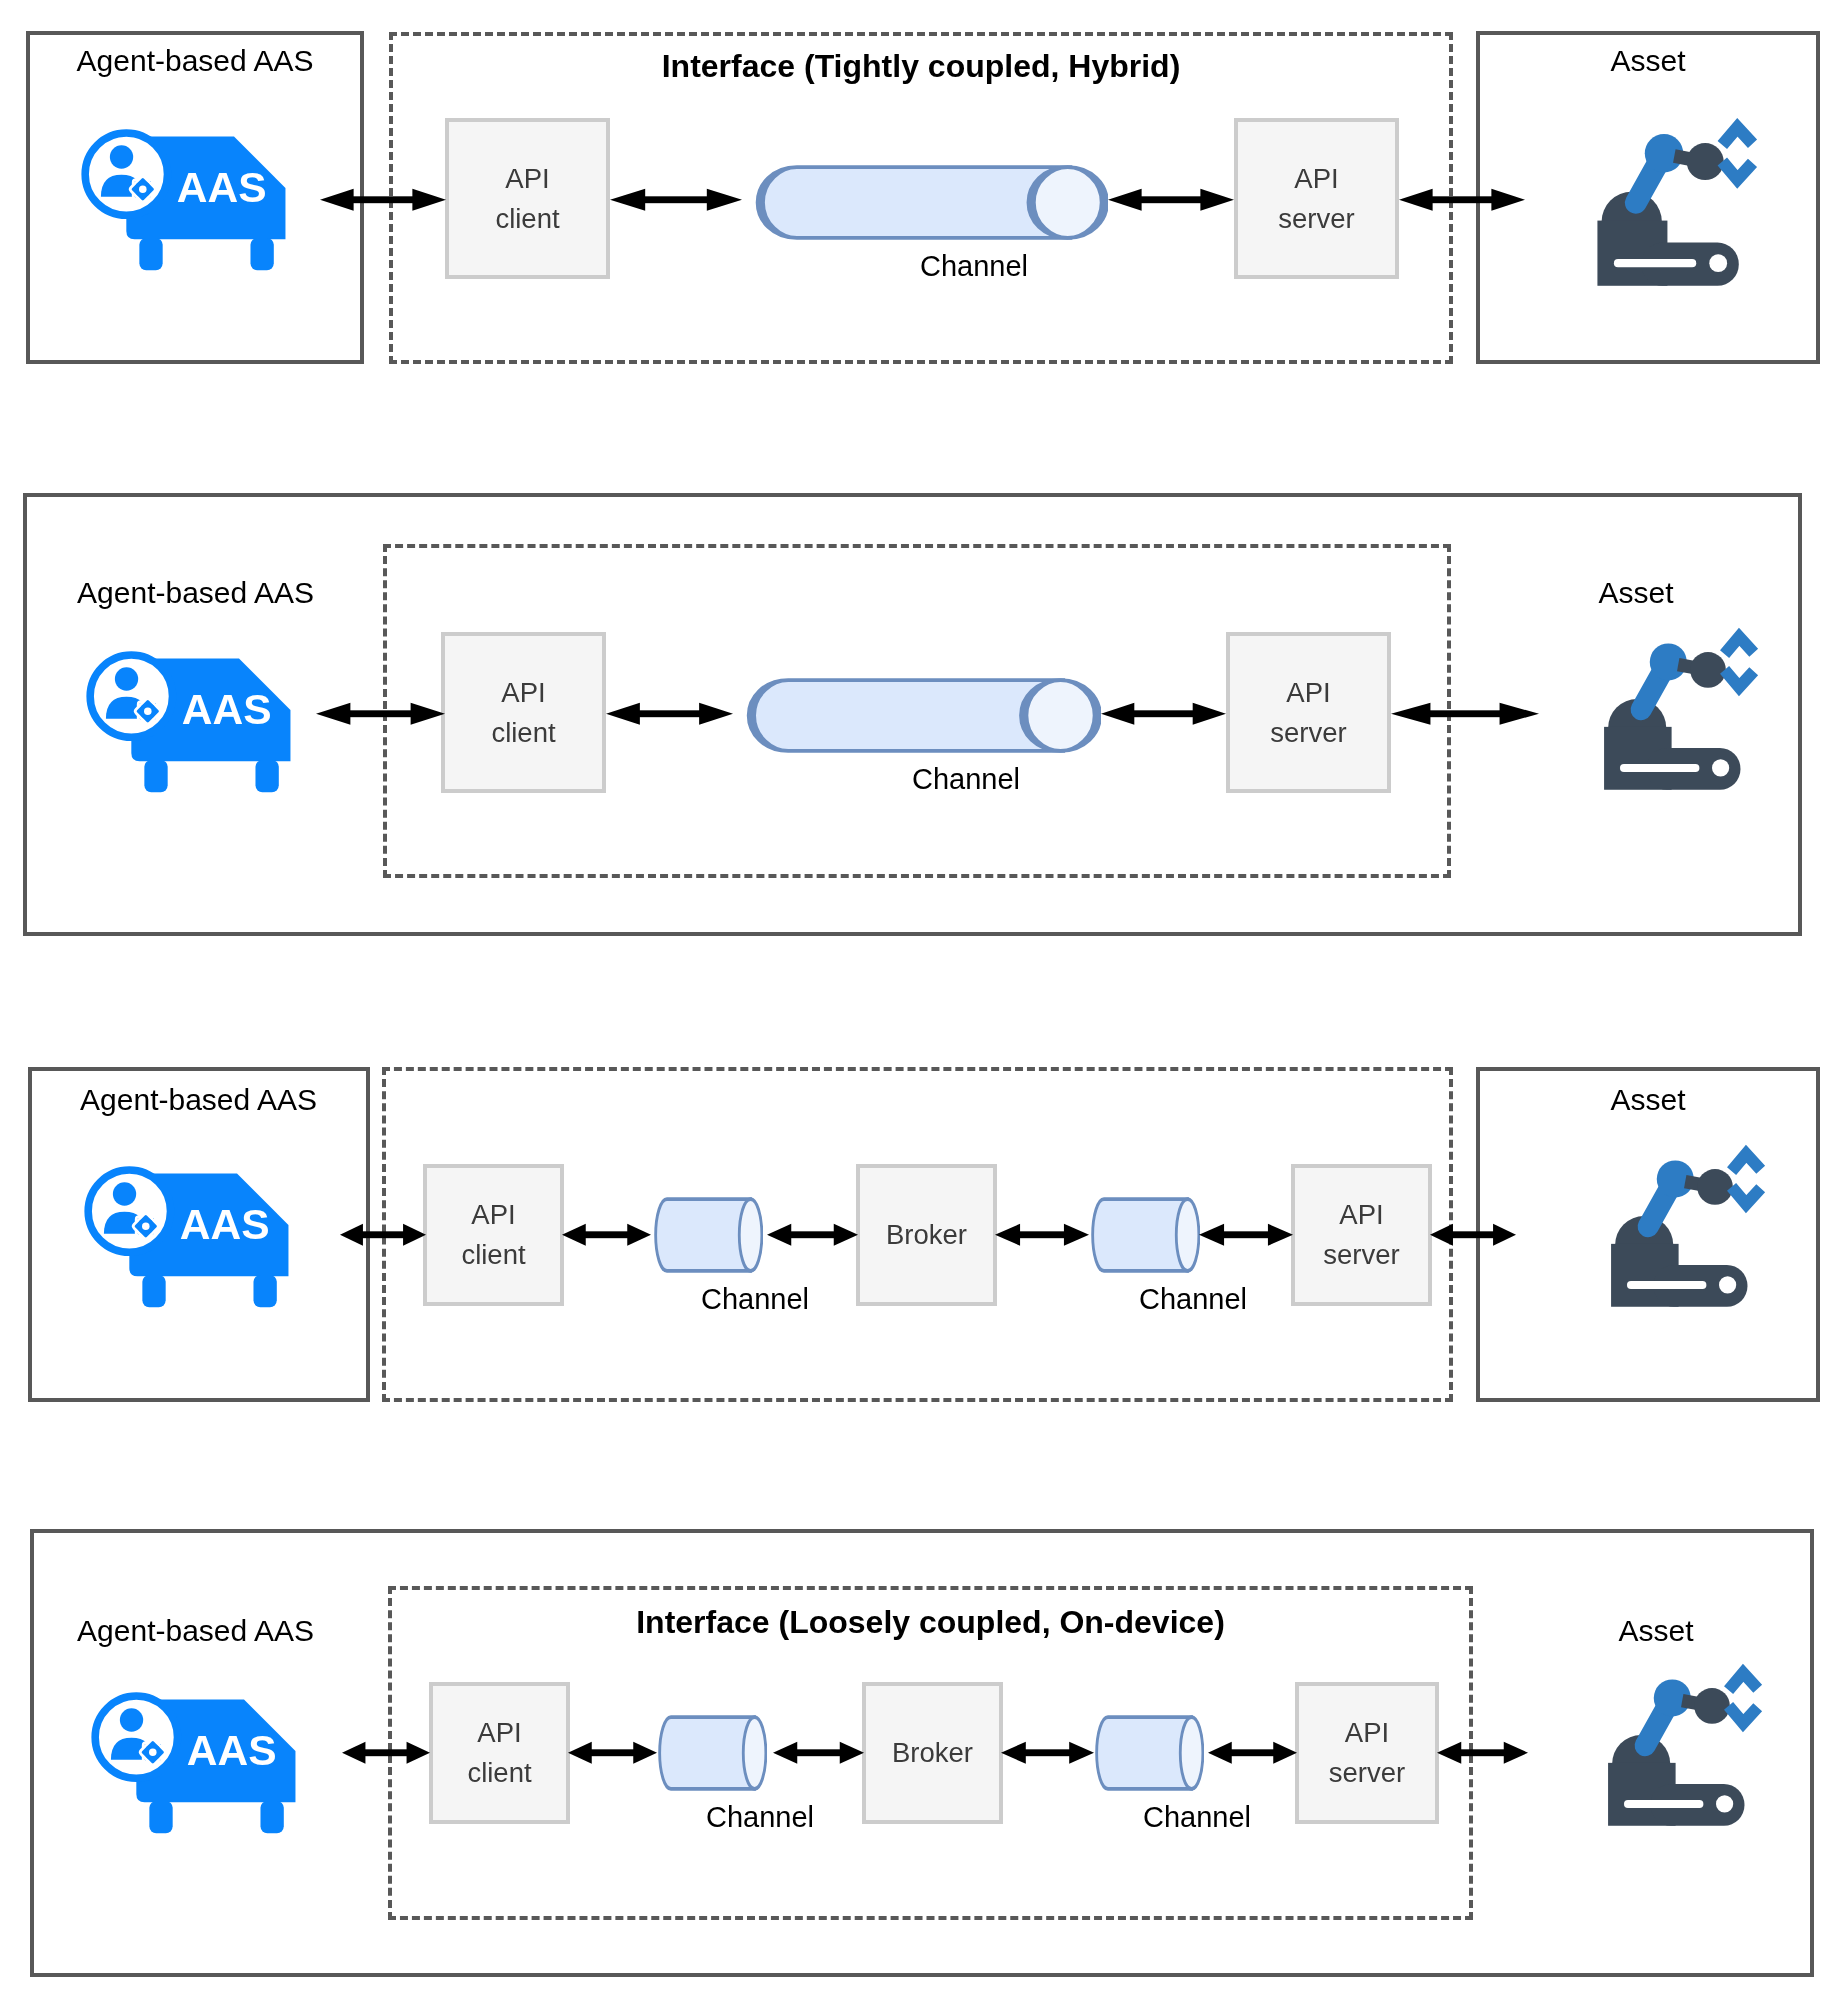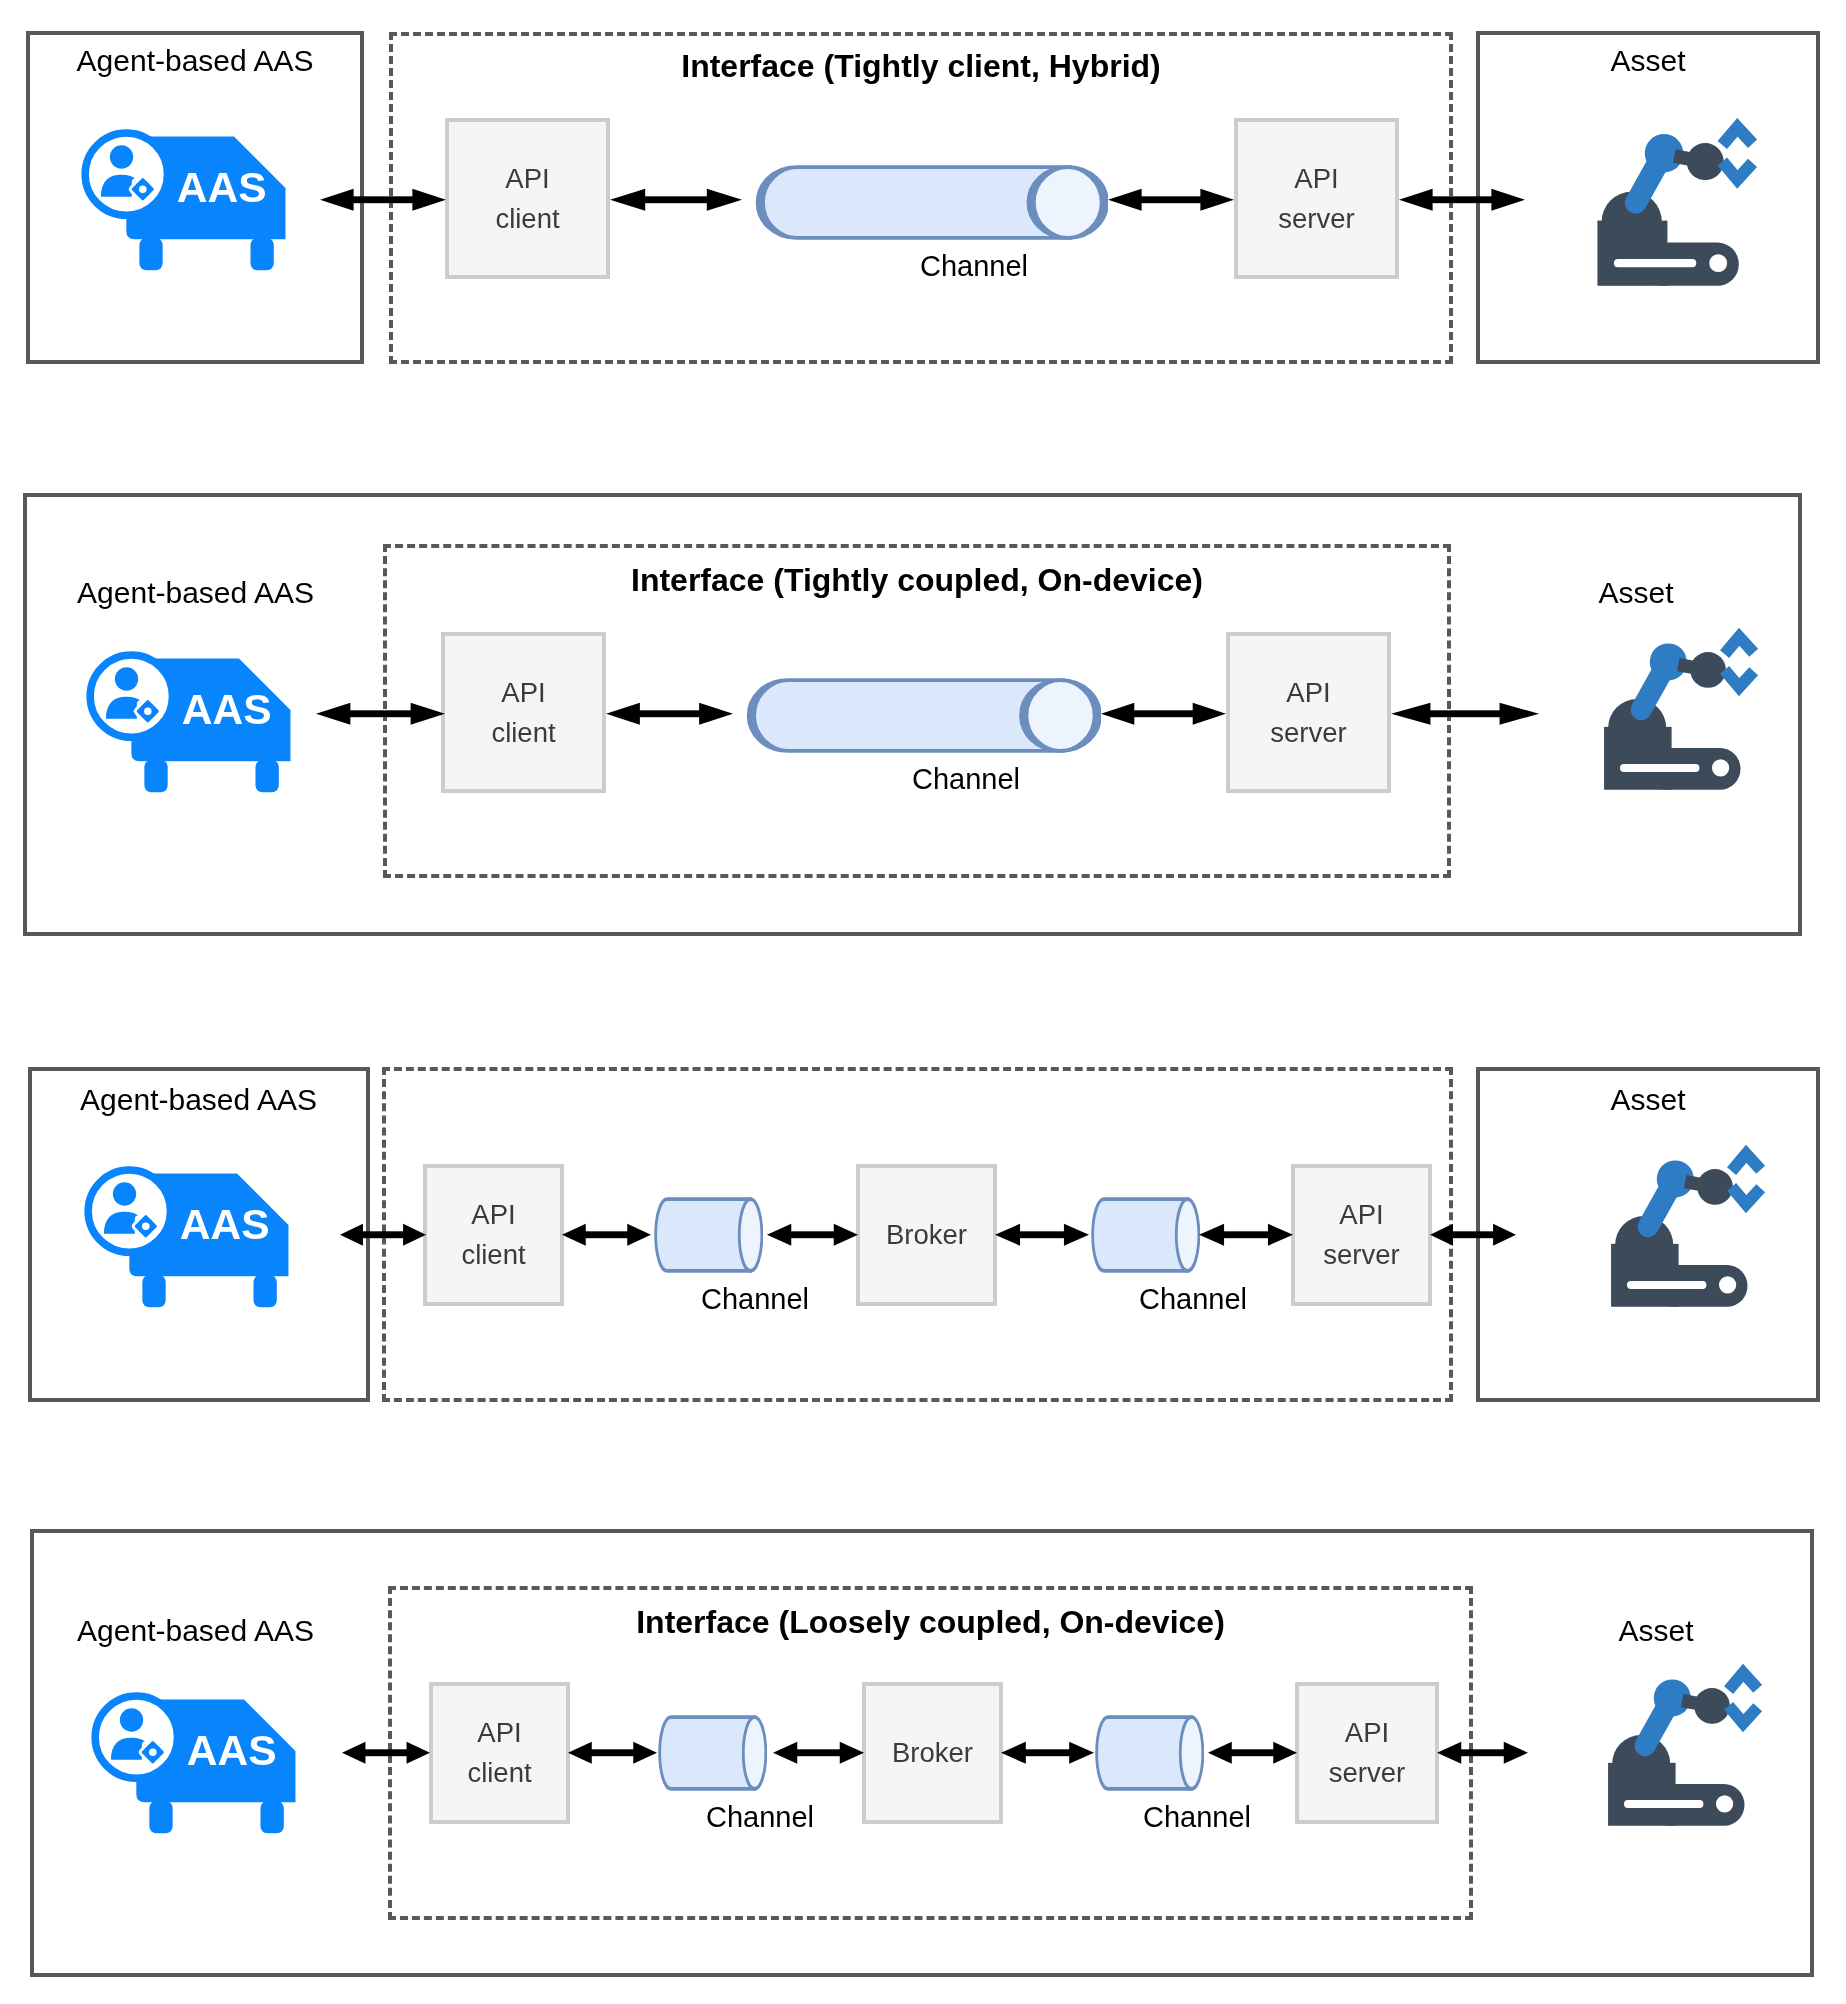--- a/index.html
+++ b/index.html
@@ -81,21 +81,21 @@
   <div class="solid-box" style="left:26px;top:31px;width:338px;height:333px;"></div>
   <div class="box-label" style="left:26px;top:44px;width:338px;">Agent-based AAS</div>
   <div class="icon" style="left:69px;top:109px;">
     <svg width="234" height="166" viewBox="0 0 340 242">
         <use href="#def-aas"></use>
       <text x="222" y="135" text-anchor="middle" font-family="Liberation Sans, sans-serif" font-size="62" font-weight="bold" fill="#fff">AAS</text>
     </svg>
   </div>
 
   <div class="dashed-box" style="left:389px;top:32px;width:1064px;height:332px;"></div>
-  <div class="iface-title" style="left:389px;top:48px;width:1064px;">Interface (Tightly client, Hybrid)</div>
+  <div class="iface-title" style="left:389px;top:48px;width:1064px;">Interface (Tightly coupled, Hybrid)</div>
 
   <div class="comp-box" style="left:445px;top:118px;width:165px;height:161px;">
     <div class="wrap">API client</div>
   </div>
 
   <div class="icon" style="left:742px;top:164px;">
     <svg width="366" height="77" viewBox="0 0 200 100" preserveAspectRatio="none">
         <use href="#def-cyl"></use>
       </svg>
   </div>
@@ -137,21 +137,20 @@
   <div class="solid-box" style="left:23.4px;top:493px;width:1779px;height:443px;"></div>
   <div class="box-label" style="left:41px;top:576px;width:309px;">Agent-based AAS</div>
   <div class="icon" style="left:74px;top:631px;">
     <svg width="234" height="166" viewBox="0 0 340 242">
         <use href="#def-aas"></use>
       <text x="222" y="135" text-anchor="middle" font-family="Liberation Sans, sans-serif" font-size="62" font-weight="bold" fill="#fff">AAS</text>
     </svg>
   </div>
 
   <div class="dashed-box" style="left:383px;top:544px;width:1068px;height:334px;"></div>
-  <div class="iface-title" style="left:383px;top:562px;width:1068px;">Interface (Tightly coupled, On-device)</div>
 
   <div class="comp-box" style="left:441px;top:632px;width:165px;height:161px;">
     <div class="wrap">API client</div>
   </div>
 
   <div class="icon" style="left:733px;top:677px;">
     <svg width="368" height="77" viewBox="0 0 200 100" preserveAspectRatio="none">
         <use href="#def-cyl"></use>
       </svg>
   </div>

